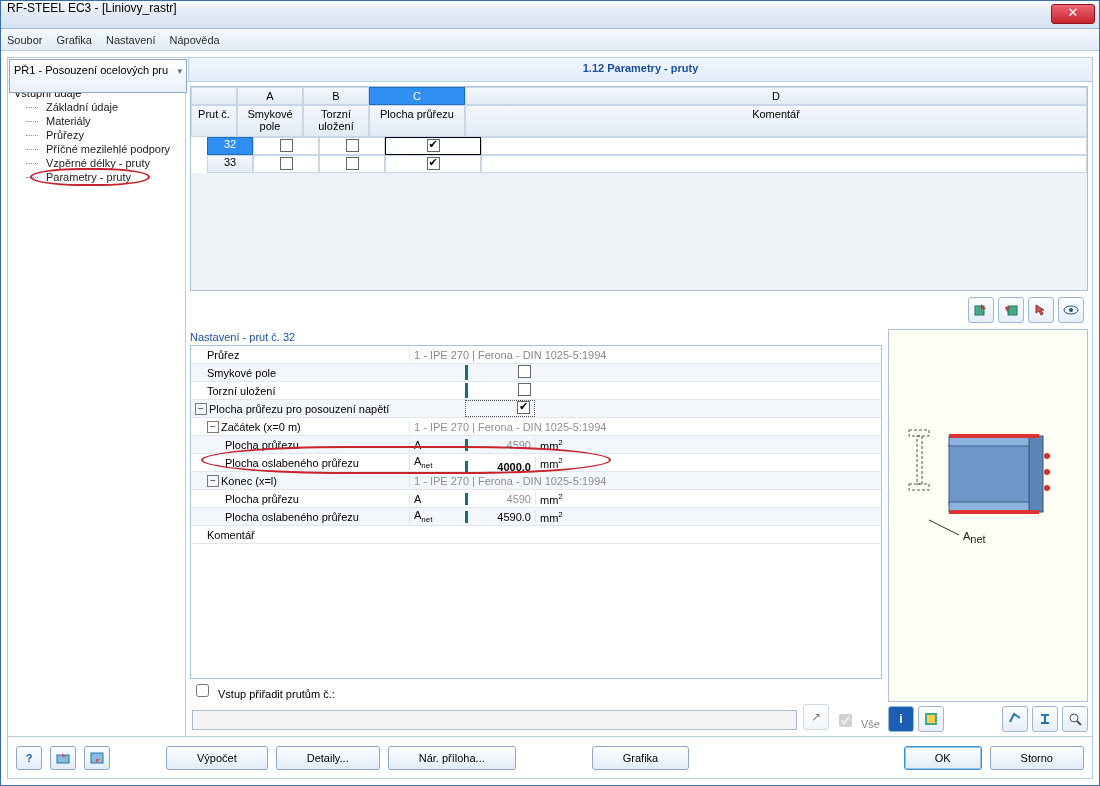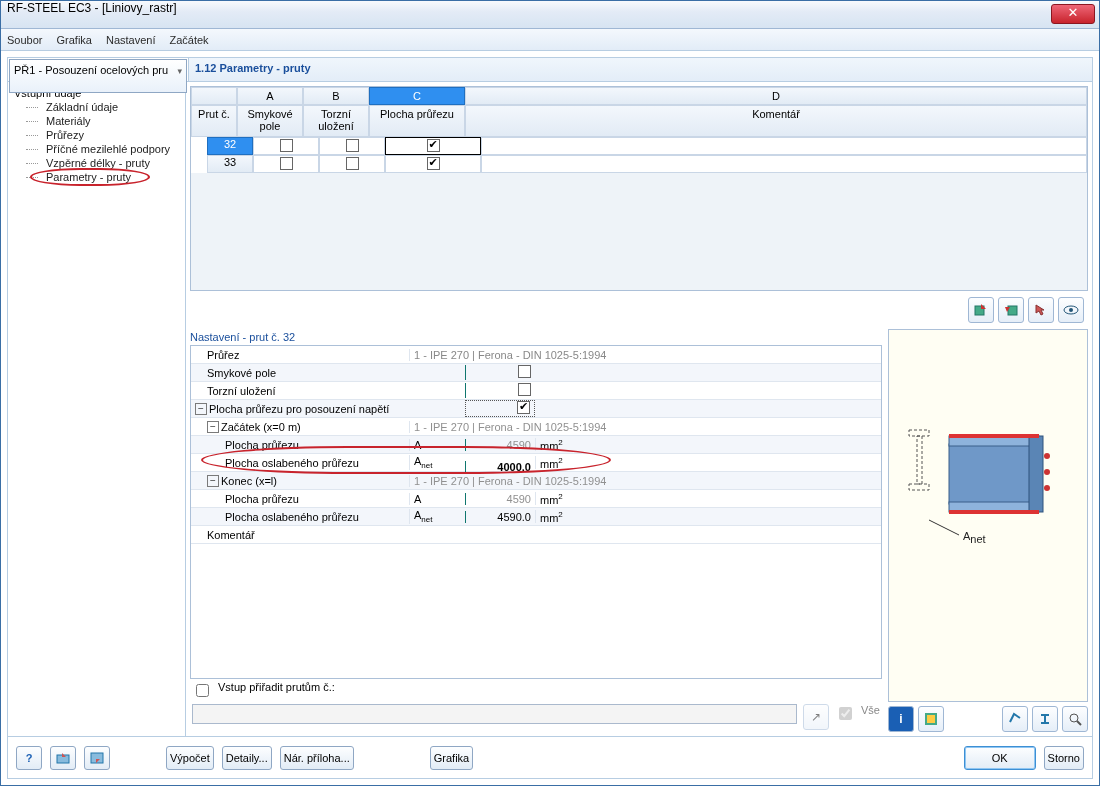--- a/index.html
+++ b/index.html
@@ -7,21 +7,21 @@
 .window { width: 1100px; height: 786px; border: 1px solid #3a6ea5; background: #fff; position: relative; }
 .titlebar { height: 28px; background: linear-gradient(#f8fafd,#e3ebf6 40%,#d7e4f2); display: flex; align-items: flex-start; padding: 0 6px; border-bottom: 1px solid #9fb7d4; position: relative; }
 .titlebar .title { color: #000; font-size: 12px; }
 .titlebar .close { position: absolute; right: 4px; top: 3px; width: 44px; height: 20px; background: linear-gradient(#e67,#c8232c); border: 1px solid #8b1620; border-radius: 3px; color: #fff; text-align: center; line-height: 16px; font-size: 13px; }
 .menubar { height: 22px; background: linear-gradient(#f4f8fd,#e2ecf7); border-bottom: 1px solid #b7cde2; padding: 0 6px; display: flex; align-items: center; gap: 14px; color: #2b2b2b; }
 .outer { padding: 6px; height: calc(100% - 28px - 22px); }
 .frame { border: 1px solid #b7cde2; height: 100%; position: relative; background: #fff; }
 .topstrip { height: 24px; border-bottom: 1px solid #b7cde2; display: flex; }
 .combo { width: 178px; height: 22px; border: 1px solid #8fa7c4; margin: 1px; background: linear-gradient(#fff,#e9f1fa); display: flex; align-items: flex-end; padding: 16px 4px; position: relative; }
 .combo::after { content:"▾"; position:absolute; right:4px; font-size:9px; color:#666; }
-.heading { flex:1; padding: 4px 6px; color: #1a4f9c; font-weight: bold; background: linear-gradient(#f0f6fc,#e3edf8); border-left:1px solid #b7cde2; }
+.heading { flex:1; padding: 4px 6px; color: #1a4f9c; font-weight: bold; background: linear-gradient(#f0f6fc,#e3edf8); border-left:1px solid #b7cde2;text-align:center; }
 .body { display:flex; height: calc(100% - 24px - 42px); }
 .sidebar { width: 178px; border-right:1px solid #b7cde2; padding:4px 2px; }
 .tree-root { padding: 1px 4px; }
 .tree-item { padding: 1px 2px 1px 36px; position: relative; color: #222; }
 .tree-item::before { content:""; position:absolute; left:16px; top:50%; width:12px; border-top:1px dotted #999; }
 .tree-item.sel { position: relative; }
 .ring { position:absolute; left:20px; top:-2px; width:120px; height:18px; border:2px solid #c8232c; border-radius: 50%/60%; pointer-events:none; }
 .main { flex:1; display:flex; flex-direction:column; padding:4px; gap:4px; }
 .grid1 { border:1px solid #acc0d8; height: 205px; background:#eef3f8; overflow:hidden; }
 .grid1-inner { background:#fff; }
@@ -45,52 +45,52 @@
 .midrow { display:flex; gap:6px; flex:1; min-height:0; }
 .settings { flex:1; display:flex; flex-direction:column; }
 .settings-title { color:#1a4f9c; padding:2px 0; }
 .proplist { border:1px solid #acc0d8; flex:1; overflow:auto; background:#fff; }
 .prow { display:flex; border-bottom:1px solid #dfe6ef; height:18px; align-items:center; }
 .prow.alt { background:#f3f6fb; }
 .pind { display:inline-block; width:12px; }
 .pbox { width:12px; height:12px; border:1px solid #7a7a7a; text-align:center; line-height:9px; font-size:10px; margin-right:2px; display:inline-block; color:#333; }
 .pcol1 { width:218px; padding-left:4px; display:flex; align-items:flex-end; }
 .pcol2 { width:56px; border-left:1px solid #dfe6ef; padding:0 4px; }
-.pcol3 { width:70px; border-left:1px solid #0f766e; text-align:right; padding:0 4px; }
+.pcol3 { width:70px; border-left:3px solid #0f766e; text-align:right; padding:0 4px; }
 .pcol3.strong { color:#000; font-weight:bold;margin-top:8px; }
 .pcol4 { width:48px; border-left:1px solid #dfe6ef; padding:0 4px; }
 .pcolrest { flex:1; border-left:1px solid #dfe6ef; padding:0 4px; color:#888; }
 .grayval { color:#909090; }
 .ring2 { position:absolute; border:2px solid #c8232c; border-radius:50%/70%; pointer-events:none; }
 .preview { width:200px; display:flex; flex-direction:column; gap:4px; }
 .preview-box { flex:1; border:1px solid #acc0d8; background:#fffef3; position:relative; }
 .preview-tools { display:flex; gap:4px; }
-.assign { display:flex; align-items:flex-start; gap:6px; padding:2px; }
+.assign { display:flex; align-items:flex-end; gap:6px; padding:2px; }
 .assign input[type=text] { flex:1; height:20px; border:1px solid #aab9cd; background:#f4f4f4; }
 .footer { position:absolute; left:0; right:0; bottom:0; height:42px; border-top:1px solid #b7cde2; display:flex; align-items:center; padding:0 8px; gap:8px; background:#fff; }
-.btn { height:24px; padding:0 3px; border:1px solid #8fa7c4; background: linear-gradient(#fdfeff,#e2ecf6); border-radius:3px; }
+.btn { height:24px; padding:0 30px; border:1px solid #8fa7c4; background: linear-gradient(#fdfeff,#e2ecf6); border-radius:3px; }
 .btn.primary { border-color:#3d8fd4; box-shadow: inset 0 0 0 1px #8fc6f2; min-width:72px; }
 .iconbtn { width:26px; height:24px; border:1px solid #8fa7c4; background: linear-gradient(#fdfeff,#e2ecf6); border-radius:3px; display:flex; align-items:center; justify-content:center; }
 .spacer { flex:1; }
 .sub { font-size:8px; vertical-align: sub; }
 .sup { font-size:8px; vertical-align: super; }
 </style>
 </head>
 <body>
 
 <div class="window">
   <div class="titlebar">
     <span class="title">RF-STEEL EC3 - [Liniovy_rastr]</span>
     <div class="close">✕</div>
   </div>
   <div class="menubar">
     <span>Soubor</span>
     <span>Grafika</span>
     <span>Nastavení</span>
-    <span>Začátek</span>
+    <span>Nápověda</span>
   </div>
   <div class="outer">
     <div class="frame">
       <div class="topstrip">
         <div class="combo">
           <span>PŘ1 - Posouzení ocelových pru</span>
         </div>
         <div class="heading">1.12 Parametry - pruty</div>
       </div>
       <div class="body">

